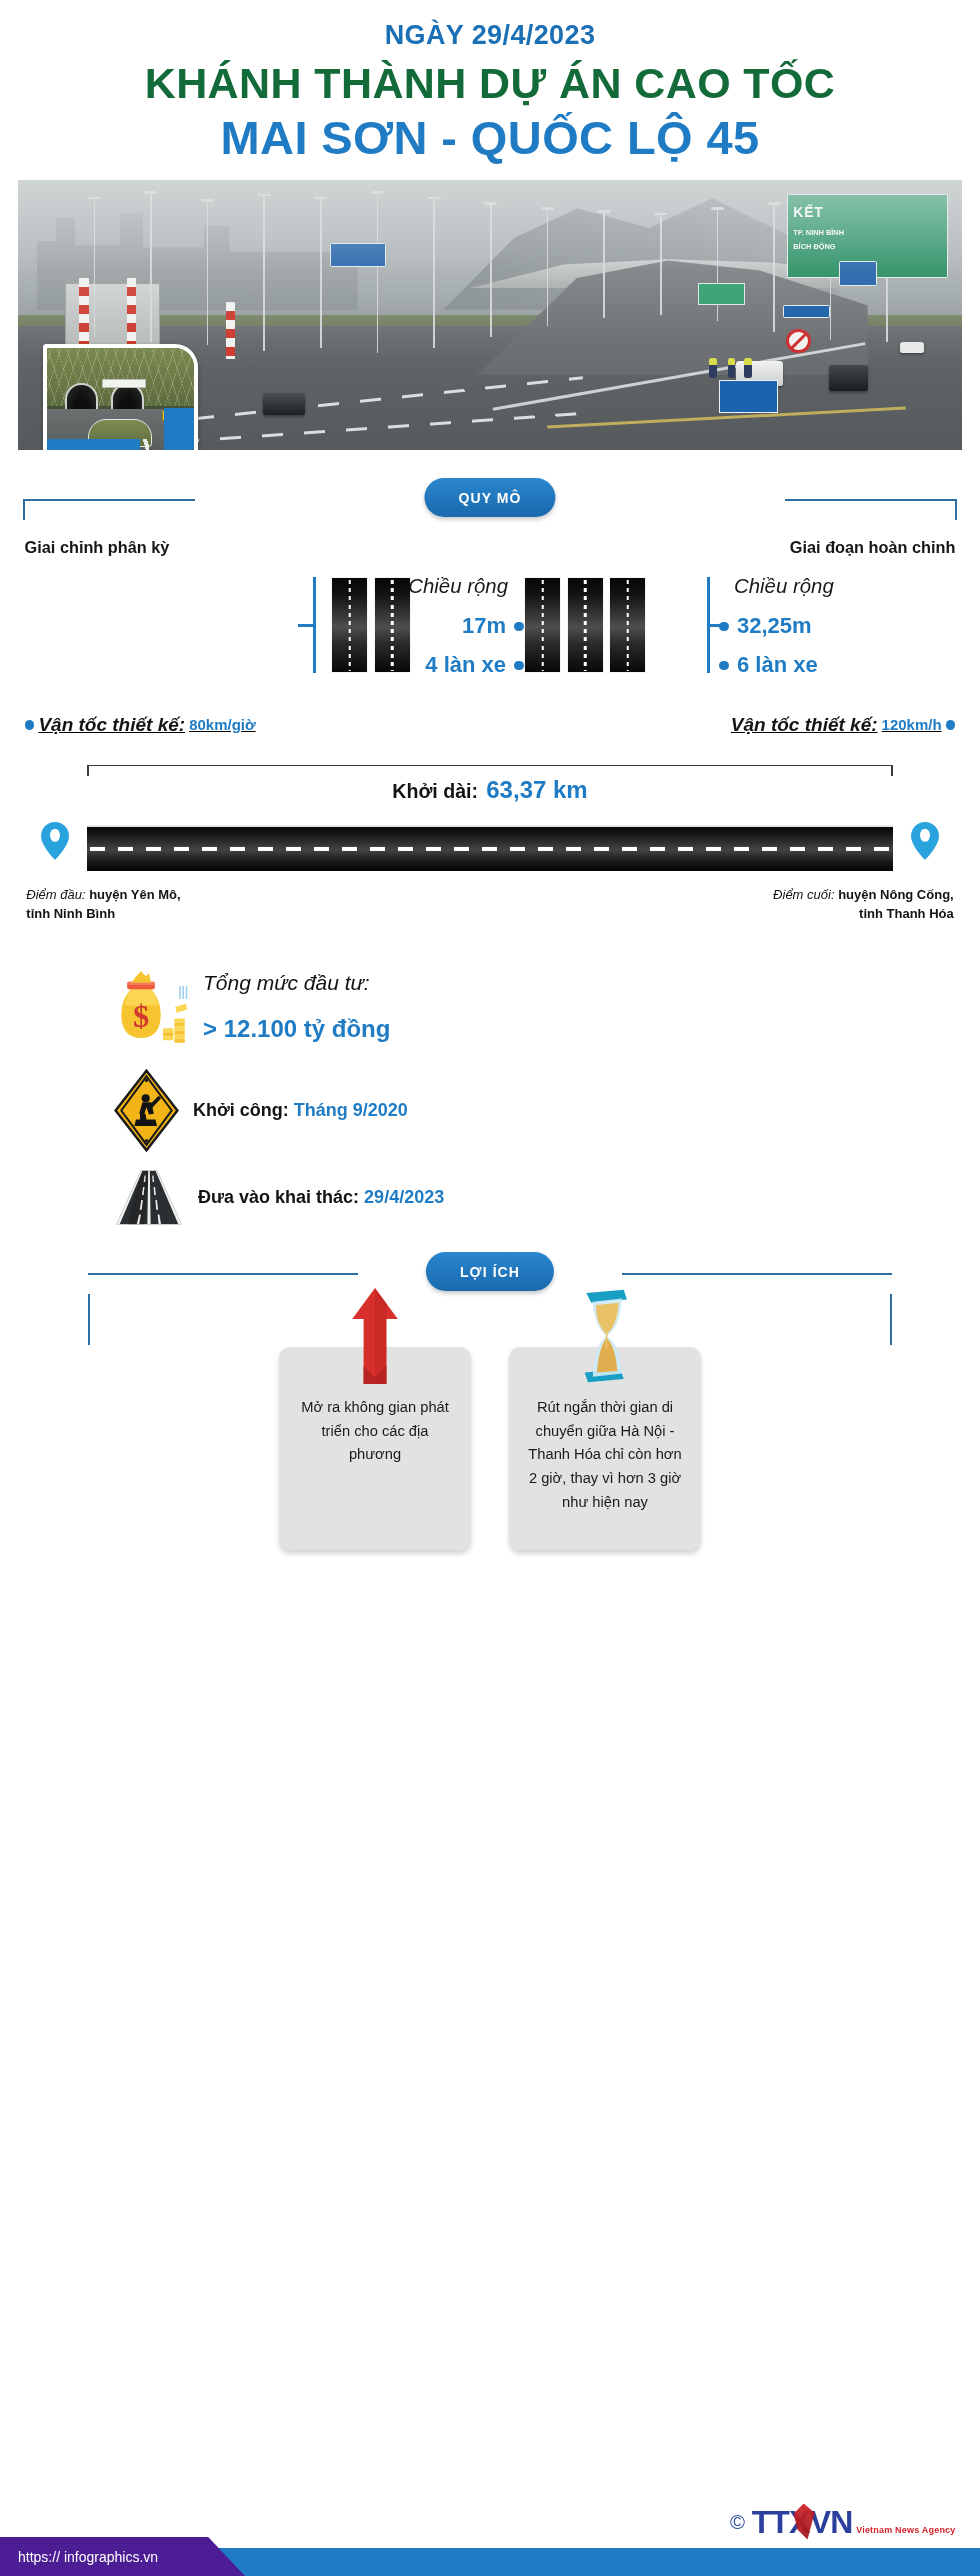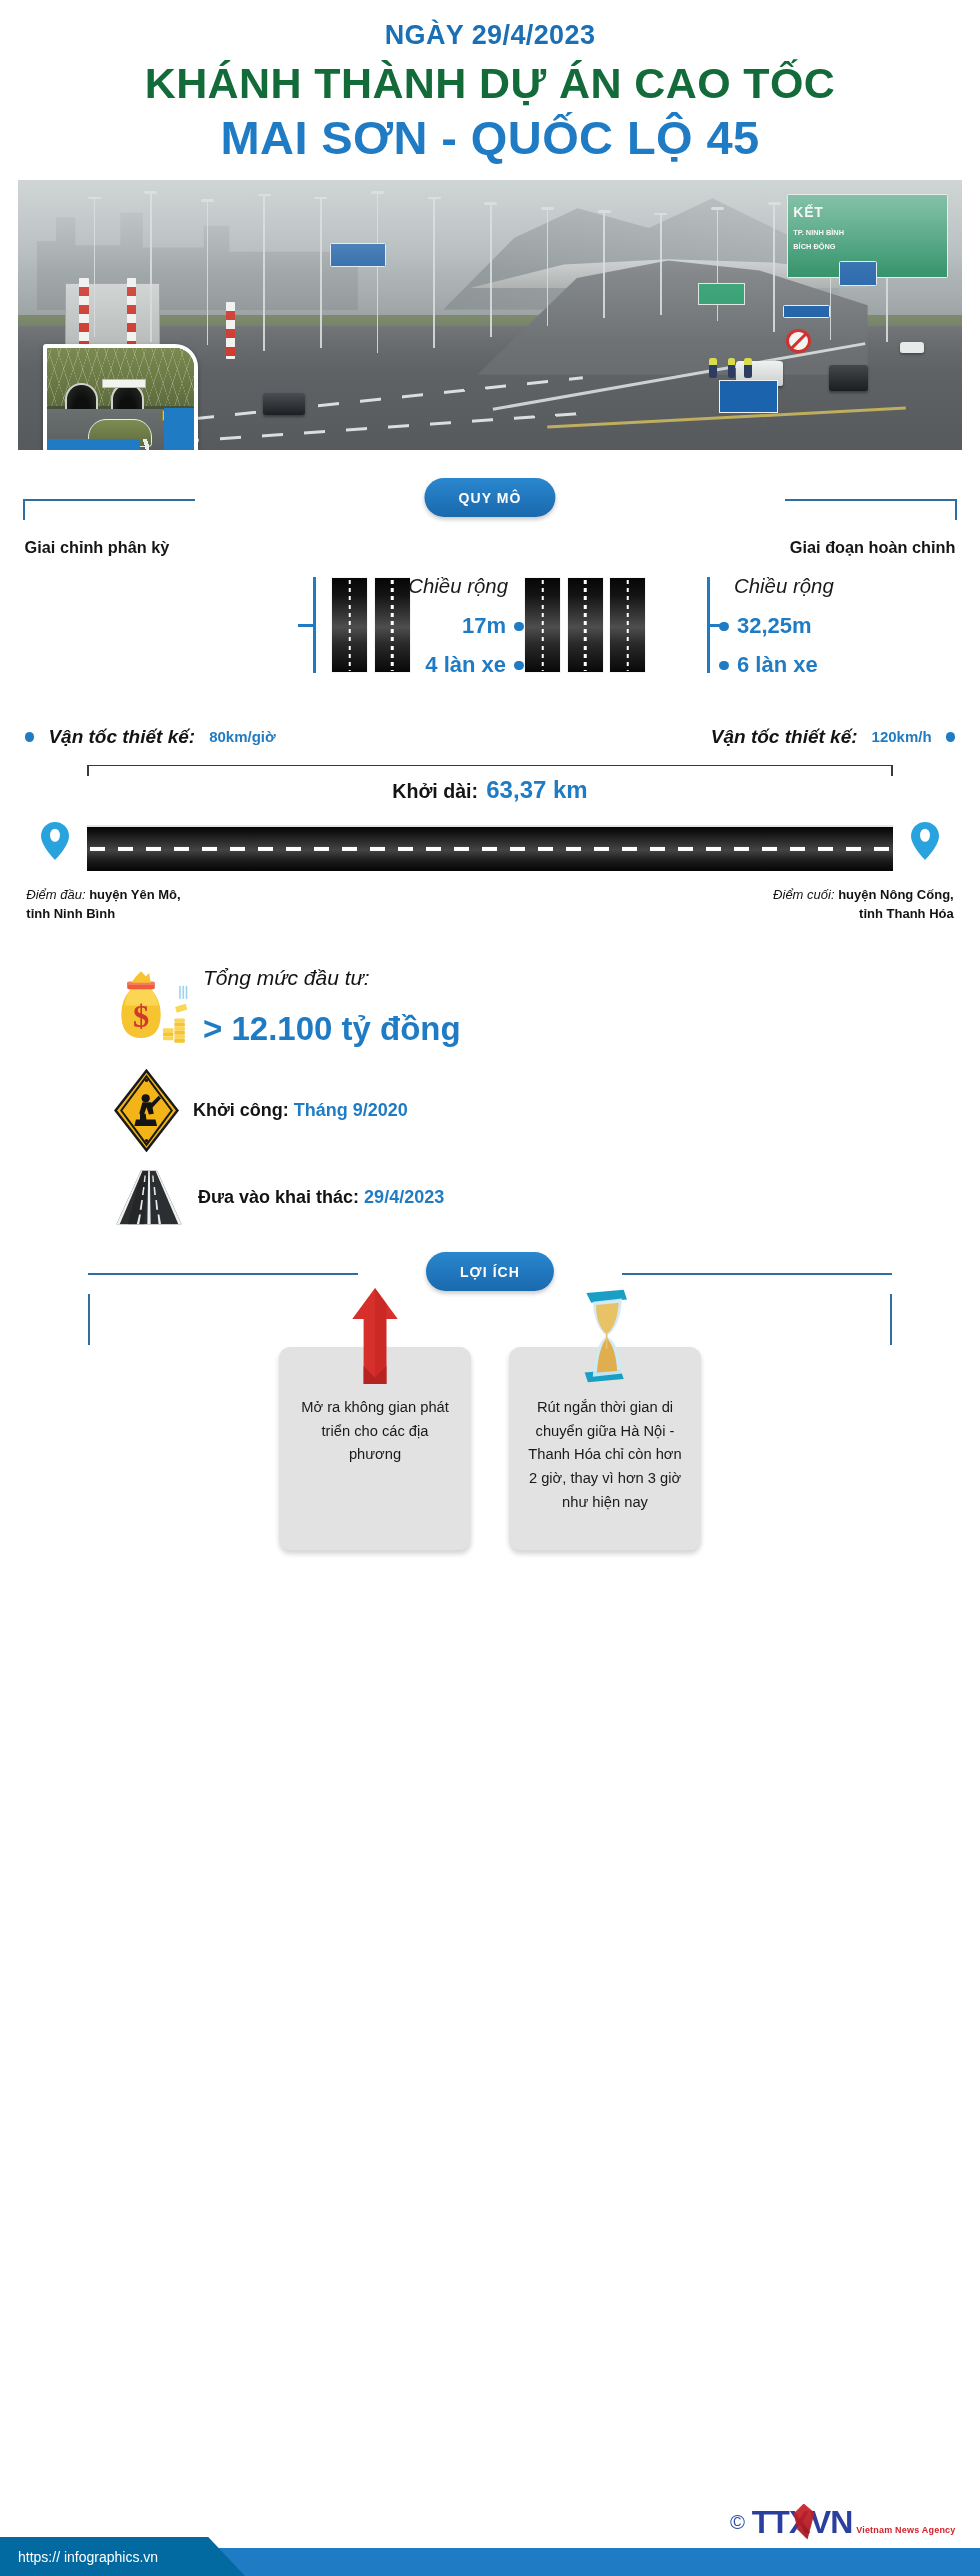--- a/index.html
+++ b/index.html
@@ -303,22 +303,23 @@
   .sp-17  { right: 433px; top: 75px; }
   .sp-4   { right: 433px; top: 114px; }
   .sp-w-r { left: 711px; top: 37px; }
   .sp-32  { left: 696px; top: 75px; }
   .sp-6   { left: 696px; top: 114px; }
 
   .speed-row {
     position: relative; margin: 8.2px 23px 0 23px; height: 34px;
   }
   .speed {
-    position: absolute; top: 16px; display: flex; align-items: center; gap: 14px;
+    position: absolute; top: 4px; display: flex; align-items: center; gap: 4px;
     white-space: nowrap;
+    text-decoration: underline;
   }
   .speed.left { left: 1.6px; }
   .speed.right { right: 1.6px; }
   .speed-label { font-size: 19px; font-style: italic; font-weight: bold; color: #141414; }
   .speed-value { font-size: 15px; font-weight: bold; color: #1f7cc4; }
 
   
   .length-block { position: relative; margin: 21px 23px 0 23px; height: 49px; }
   .len-bracket-l, .len-bracket-r {
     position: absolute; top: 0; width: 1.6px; height: 38px; background: #3a3a3a;
@@ -365,21 +366,21 @@
 
   
   .fact {
     position: relative; margin: 0 23px; display: flex; align-items: center;
   }
   .fact-icon { flex: 0 0 auto; display: flex; align-items: center; justify-content: center; }
   .fact-text { margin-left: 13px; }
 
   .invest { margin-top: 13px; height: 98px; padding-left: 82px; }
   .invest-label { font-size: 21px; font-style: italic; color: #131313; }
-  .invest-value { font-size: 33px; font-weight: bold; color: #1f7cc4; margin-top: 20px; }
+  .invest-value { font-size: 24px; font-weight: bold; color: #1f7cc4; margin-top: 20px; }
 
   .moneybag { width: 85px; height: 78px; position: relative; }
 
   .start { margin-top: 11.4px; height: 87px; padding-left: 90px; }
   .fact-line { font-size: 18px; font-weight: bold; color: #131313; white-space: nowrap; }
   .fact-line .v { color: #1f7cc4; }
   .warnsign { width: 67px; height: 83px; position: relative; }
 
   .open { margin-top: 8.2px; height: 70px; padding-left: 90px; }
   .roadperspective { width: 72px; height: 57px; position: relative; }
@@ -417,21 +418,21 @@
   .hourglass { width: 51px; height: 96px; }
 
   
   .footer { position: absolute; left: 0; bottom: 0; width: 100%; height: 98px; }
   .footer-bar {
     position: absolute; left: 0; bottom: 0; width: 100%; height: 28px;
     background: #1f7cc4;
   }
   .footer-tab {
     position: absolute; left: 0; bottom: 0; width: 245px; height: 39px;
-    background: #0369a1;
+    background: #4c1d95;
     clip-path: polygon(0 0, 85% 0, 100% 100%, 0 100%);
     display: flex; align-items: center; padding-left: 18px;
   }
   .footer-url { color: #ffffff; font-size: 14px; }
   .logo-wrap {
     position: absolute; right: 24.5px; bottom: 38px;
     display: flex; align-items: center; gap: 6.5px;
   }
   .copy { font-size: 20.4px; color: #2b4fa0; }
   .ttxvn { position: relative; }

